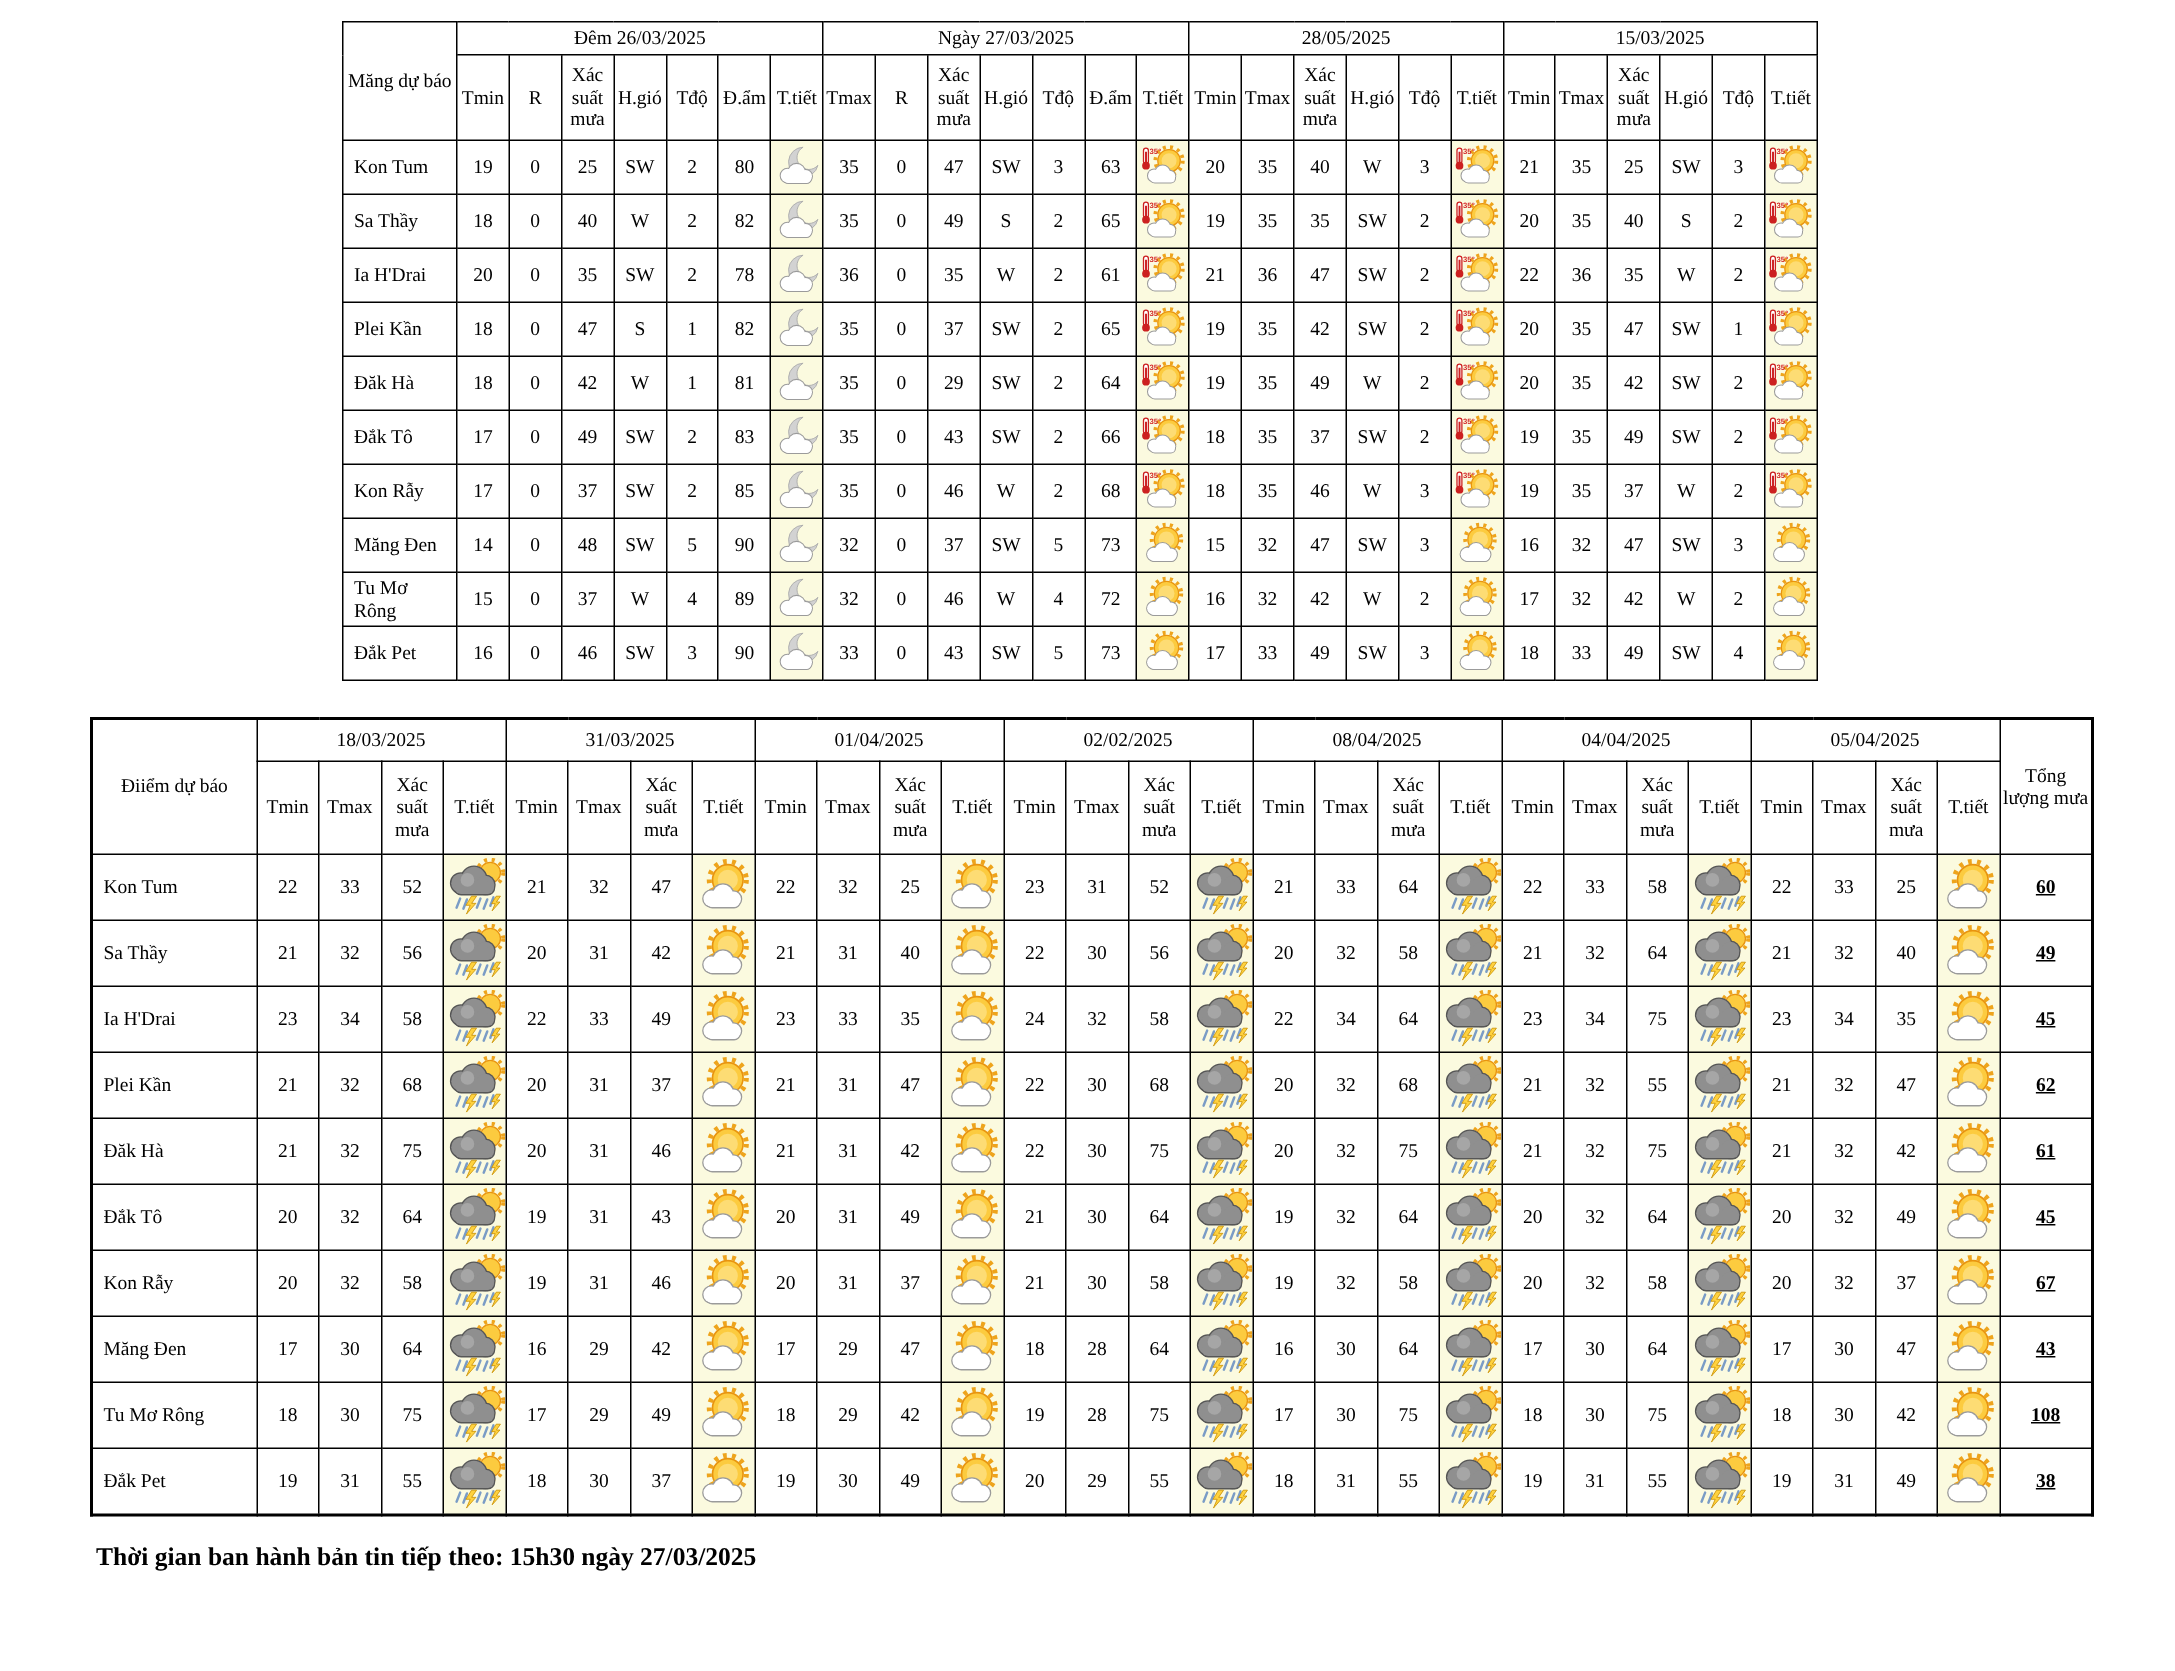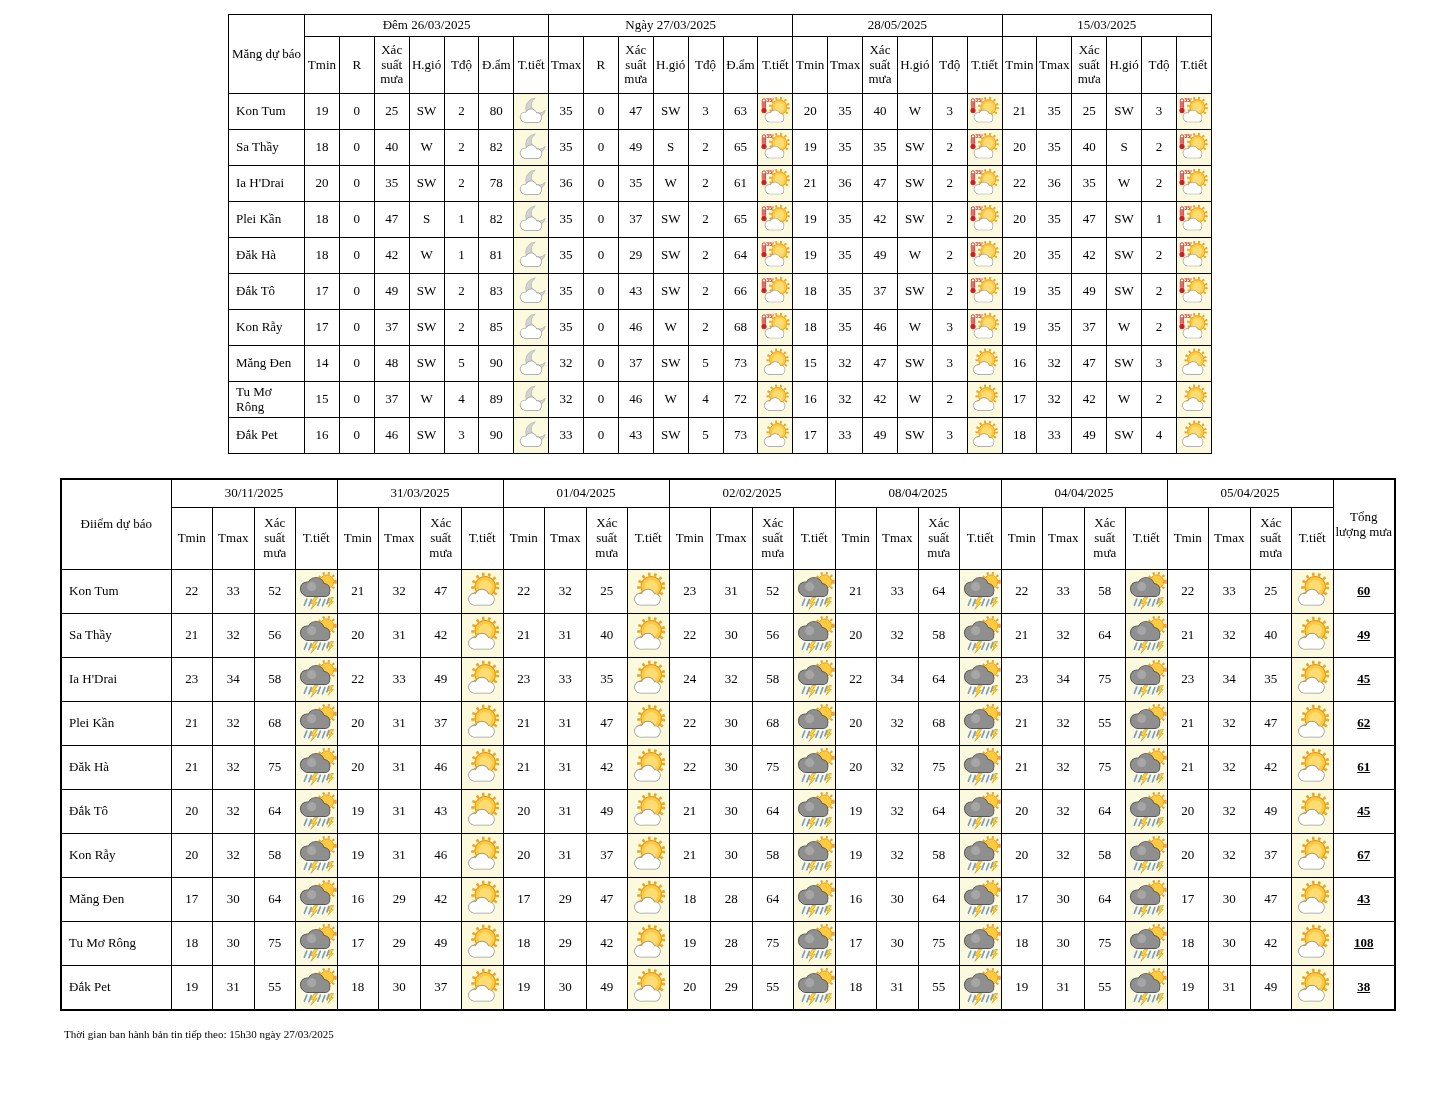--- a/index.html
+++ b/index.html
@@ -13,21 +13,21 @@
   #table1 tbody td{height:35px;}
   #table2 thead tr.r1 th{height:27px;}
   #table2 thead tr.r2 th{height:61px;}
   #table2 tbody td{height:43px;}
   td.loc{text-align:left;padding-left:7px;}
   td.icon-cell{background:#FBFADF;padding:0;}
   #table1 td.icon-cell svg{width:33px;height:31px;display:block;margin:0 auto;}
   #table2 td.icon-cell svg{width:41px;height:39px;display:block;margin:0 auto;}
   th.total-head{font-weight:normal;}
   td.total{font-weight:bold;text-decoration:underline;}
-  .footer-line{position:absolute;left:64px;font-weight:normal;font-size:11px;white-space:nowrap;}
+  .footer-line{position:absolute;left:64px;font-weight:bold;font-size:17px;white-space:nowrap;}
   #footer1{top:1028px;}
   #footer2{top:1112px;}
 </style>
 </head>
 <body>
 
 <table id="table1">
     <colgroup>
       <col style="width: 76px;">
       <col>
@@ -1200,21 +1200,21 @@
       <col>
       <col>
       <col>
       <col>
       <col>
       <col style="width: 62px;">
     </colgroup>
     <thead>
       <tr class="r1">
         <th rowspan="2">Điiểm dự báo</th>
-        <th colspan="4">30/11/2025</th>
+        <th colspan="4">18/03/2025</th>
         <th colspan="4">31/03/2025</th>
         <th colspan="4">01/04/2025</th>
         <th colspan="4">02/02/2025</th>
         <th colspan="4">08/04/2025</th>
         <th colspan="4">04/04/2025</th>
         <th colspan="4">05/04/2025</th>
         <th rowspan="2" class="total-head">Tổng lượng mưa</th>
       </tr>
       <tr class="r2">
         <th>Tmin</th>

